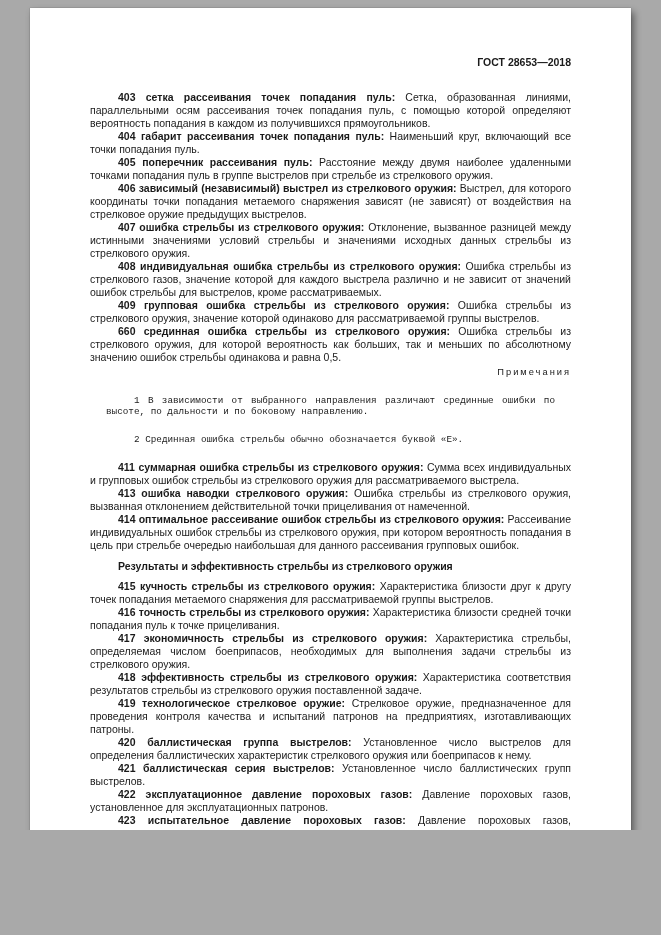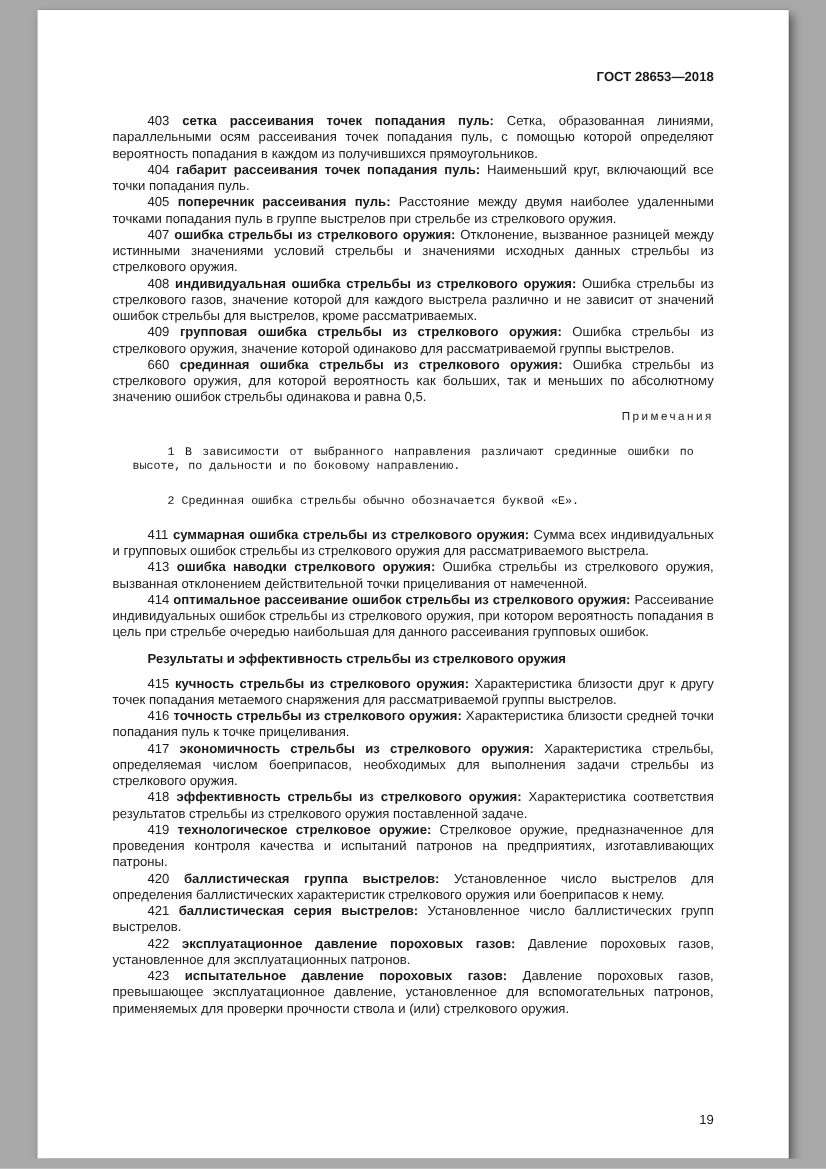--- a/index.html
+++ b/index.html
@@ -3,21 +3,21 @@
 <meta charset="utf-8">
 <style>
   html, body {
     margin: 0;
     padding: 0;
     background: #a9a9a9;
     font-family: "Liberation Sans", sans-serif;
   }
   .viewport {
     width: 661px;
-    height: 927px;
+    height: 830px;
     overflow: hidden;
     position: relative;
   }
   .page {
     box-sizing: border-box;
     width: 601px;
     height: 919px;
     margin: 8px auto;
     background: #ffffff;
     box-shadow: 3px 4px 7px rgba(0,0,0,0.45), 0 0 1px rgba(0,0,0,0.4);
@@ -32,21 +32,21 @@
     line-height: 13px;
     margin: 0 0 22px 0;
   }
   .para {
     margin: 0;
     font-size: 10.5px;
     line-height: 13px;
     text-align: justify;
     text-indent: 28px;
   }
-  .para .num { font-weight: normal; }
+  .para .num { font-weight: bold; }
   .para b { font-weight: bold; }
   .section-heading {
     margin: 8px 0 7px 0;
     font-size: 10.5px;
     line-height: 13px;
     font-weight: bold;
     text-indent: 28px;
     text-align: left;
   }
   .notes {
@@ -80,20 +80,21 @@
 <body>
 
 <div class="viewport">
   <div class="page">
     <div class="doc-header">ГОСТ 28653—2018</div>
 
     <div>
         <p class="para"><span class="num">403 </span><b>сетка рассеивания точек попадания пуль:</b><span> Сетка, образованная линиями, параллельными осям рассеивания точек попадания пуль, с помощью которой определяют вероятность попадания в каждом из получившихся прямоугольников.</span></p>
         <p class="para"><span class="num">404 </span><b>габарит рассеивания точек попадания пуль:</b><span> Наименьший круг, включающий все точки попадания пуль.</span></p>
         <p class="para"><span class="num">405 </span><b>поперечник рассеивания пуль:</b><span> Расстояние между двумя наиболее удаленными точками попадания пуль в группе выстрелов при стрельбе из стрелкового оружия.</span></p>
+        <p class="para"><span class="num">406 </span><b>зависимый (независимый) выстрел из стрелкового оружия:</b><span> Выстрел, для которого координаты точки попадания метаемого снаряжения зависят (не зависят) от воздействия на стрелковое оружие предыдущих выстрелов.</span></p>
         <p class="para"><span class="num">407 </span><b>ошибка стрельбы из стрелкового оружия:</b><span> Отклонение, вызванное разницей между истинными значениями условий стрельбы и значениями исходных данных стрельбы из стрелкового оружия.</span></p>
         <p class="para"><span class="num">408 </span><b>индивидуальная ошибка стрельбы из стрелкового оружия:</b><span> Ошибка стрельбы из стрелкового газов, значение которой для каждого выстрела различно и не зависит от значений ошибок стрельбы для выстрелов, кроме рассматриваемых.</span></p>
         <p class="para"><span class="num">409 </span><b>групповая ошибка стрельбы из стрелкового оружия:</b><span> Ошибка стрельбы из стрелкового оружия, значение которой одинаково для рассматриваемой группы выстрелов.</span></p>
         <p class="para"><span class="num">660 </span><b>срединная ошибка стрельбы из стрелкового оружия:</b><span> Ошибка стрельбы из стрелкового оружия, для которой вероятность как больших, так и меньших по абсолютному значению ошибок стрельбы одинакова и равна 0,5.</span></p>
         <div class="notes">
           <p class="notes-title">Примечания</p>
           <p class="note-item">1 В зависимости от выбранного направления различают срединные ошибки по высоте, по дальности и по боковому направлению.</p>
           <p class="note-item">2 Срединная ошибка стрельбы обычно обозначается буквой «Е».</p>
         </div>
         <p class="para"><span class="num">411 </span><b>суммарная ошибка стрельбы из стрелкового оружия:</b><span> Сумма всех индивидуальных и групповых ошибок стрельбы из стрелкового оружия для рассматриваемого выстрела.</span></p>

